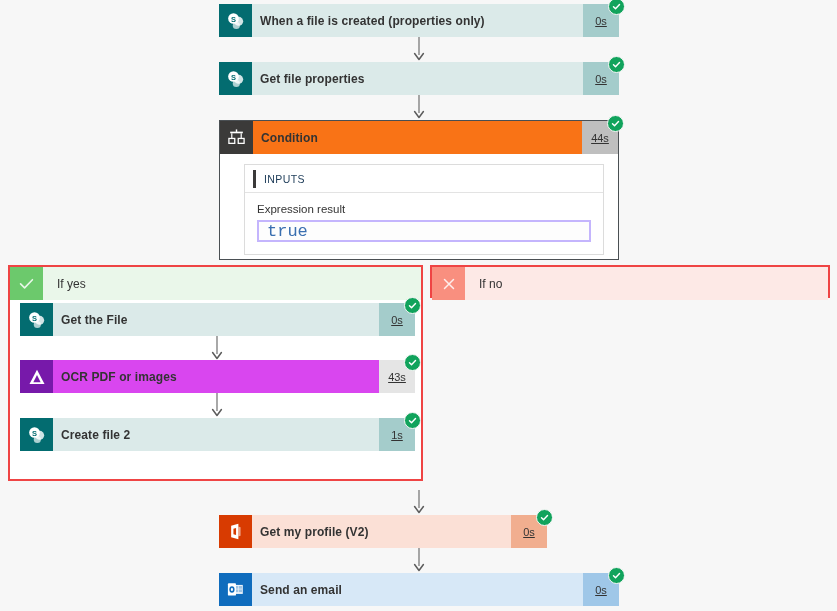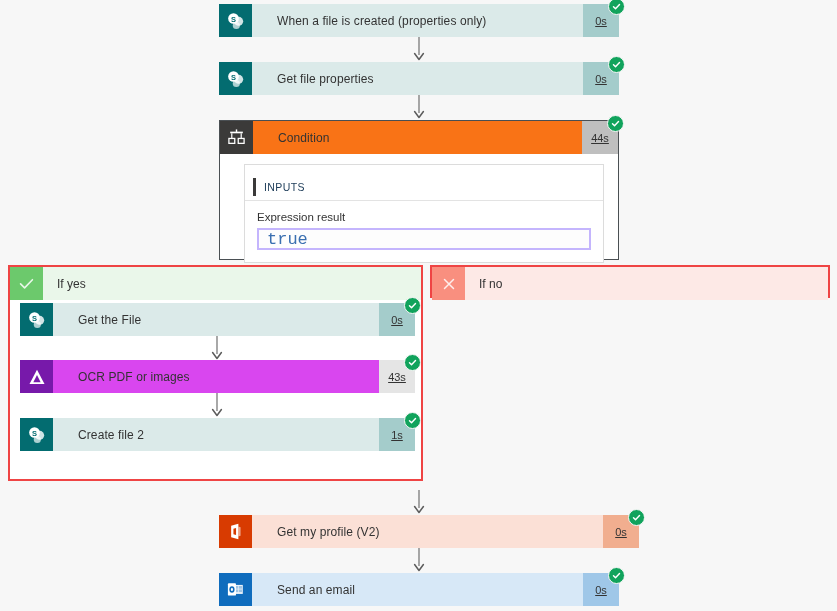--- a/index.html
+++ b/index.html
@@ -34,24 +34,25 @@
     width: 33px;
     min-width: 33px;
     display: flex;
     align-items: center;
     justify-content: center;
   }
   .card-body {
     flex: 1 1 auto;
     display: flex;
     align-items: center;
-    padding-left: 25px;
+    padding-left: 8px;
     font-size: 12px;
     color: #333333;
     letter-spacing: 0.1px;
+    font-weight: bold;
   }
   .card-duration {
     width: 36px;
     min-width: 36px;
     display: flex;
     align-items: center;
     justify-content: center;
     font-size: 11px;
     color: #333333;
     text-decoration: underline;
@@ -109,21 +110,20 @@
     margin: 10px 14px 14px 24px;
     border: 1px solid #dcdcdc;
     background: #ffffff;
   }
   .inputs-row {
     height: 27px;
     display: flex;
     align-items: center;
     border-bottom: 1px solid #e3e3e3;
     position: relative;
-    margin-top: 8px;
   }
   .inputs-accent {
     width: 3px;
     height: 18px;
     background: #3B3A39;
     margin-left: 8px;
   }
   .inputs-label {
     margin-left: 8px;
     font-size: 10.5px;
@@ -363,21 +363,21 @@
     </div>
   </div>
 
   <div class="connector" style="left:410px; top:490px;">
     <svg width="18" height="25" viewBox="0 0 18 25">
       <line x1="9" y1="0" x2="9" y2="18" stroke="#7a7a7a" stroke-width="1.3"></line>
       <path d="M4.6 16.5 L9 22.5 L13.4 16.5" fill="none" stroke="#5c5c5c" stroke-width="1.5" stroke-linecap="round" stroke-linejoin="round"></path>
     </svg>
   </div>
 
-  <div class="card t-o365" style="left:219px; top:515px; width:420px;">
+  <div class="card t-o365" style="left:219px; top:515px; width:328px;">
     <div class="card-icon">
       <svg width="19" height="19" viewBox="0 0 24 24">
         <path d="M6.5 4.6 L15.6 2.2 L15.6 21.8 L6.5 19.4 Z" fill="#ffffff"></path>
         <path d="M15.6 5.6 L18.4 6.6 L18.4 17.4 L15.6 18.4 Z" fill="#ffffff" opacity="0.55"></path>
         <path d="M9.4 8.4 L12.7 7.5 L12.7 16.5 L9.4 15.6 Z" fill="#D83B01"></path>
       </svg>
     </div>
     <div class="card-body">Get my profile (V2)</div>
     <div class="card-duration">0s</div>
     <div class="status-badge">

